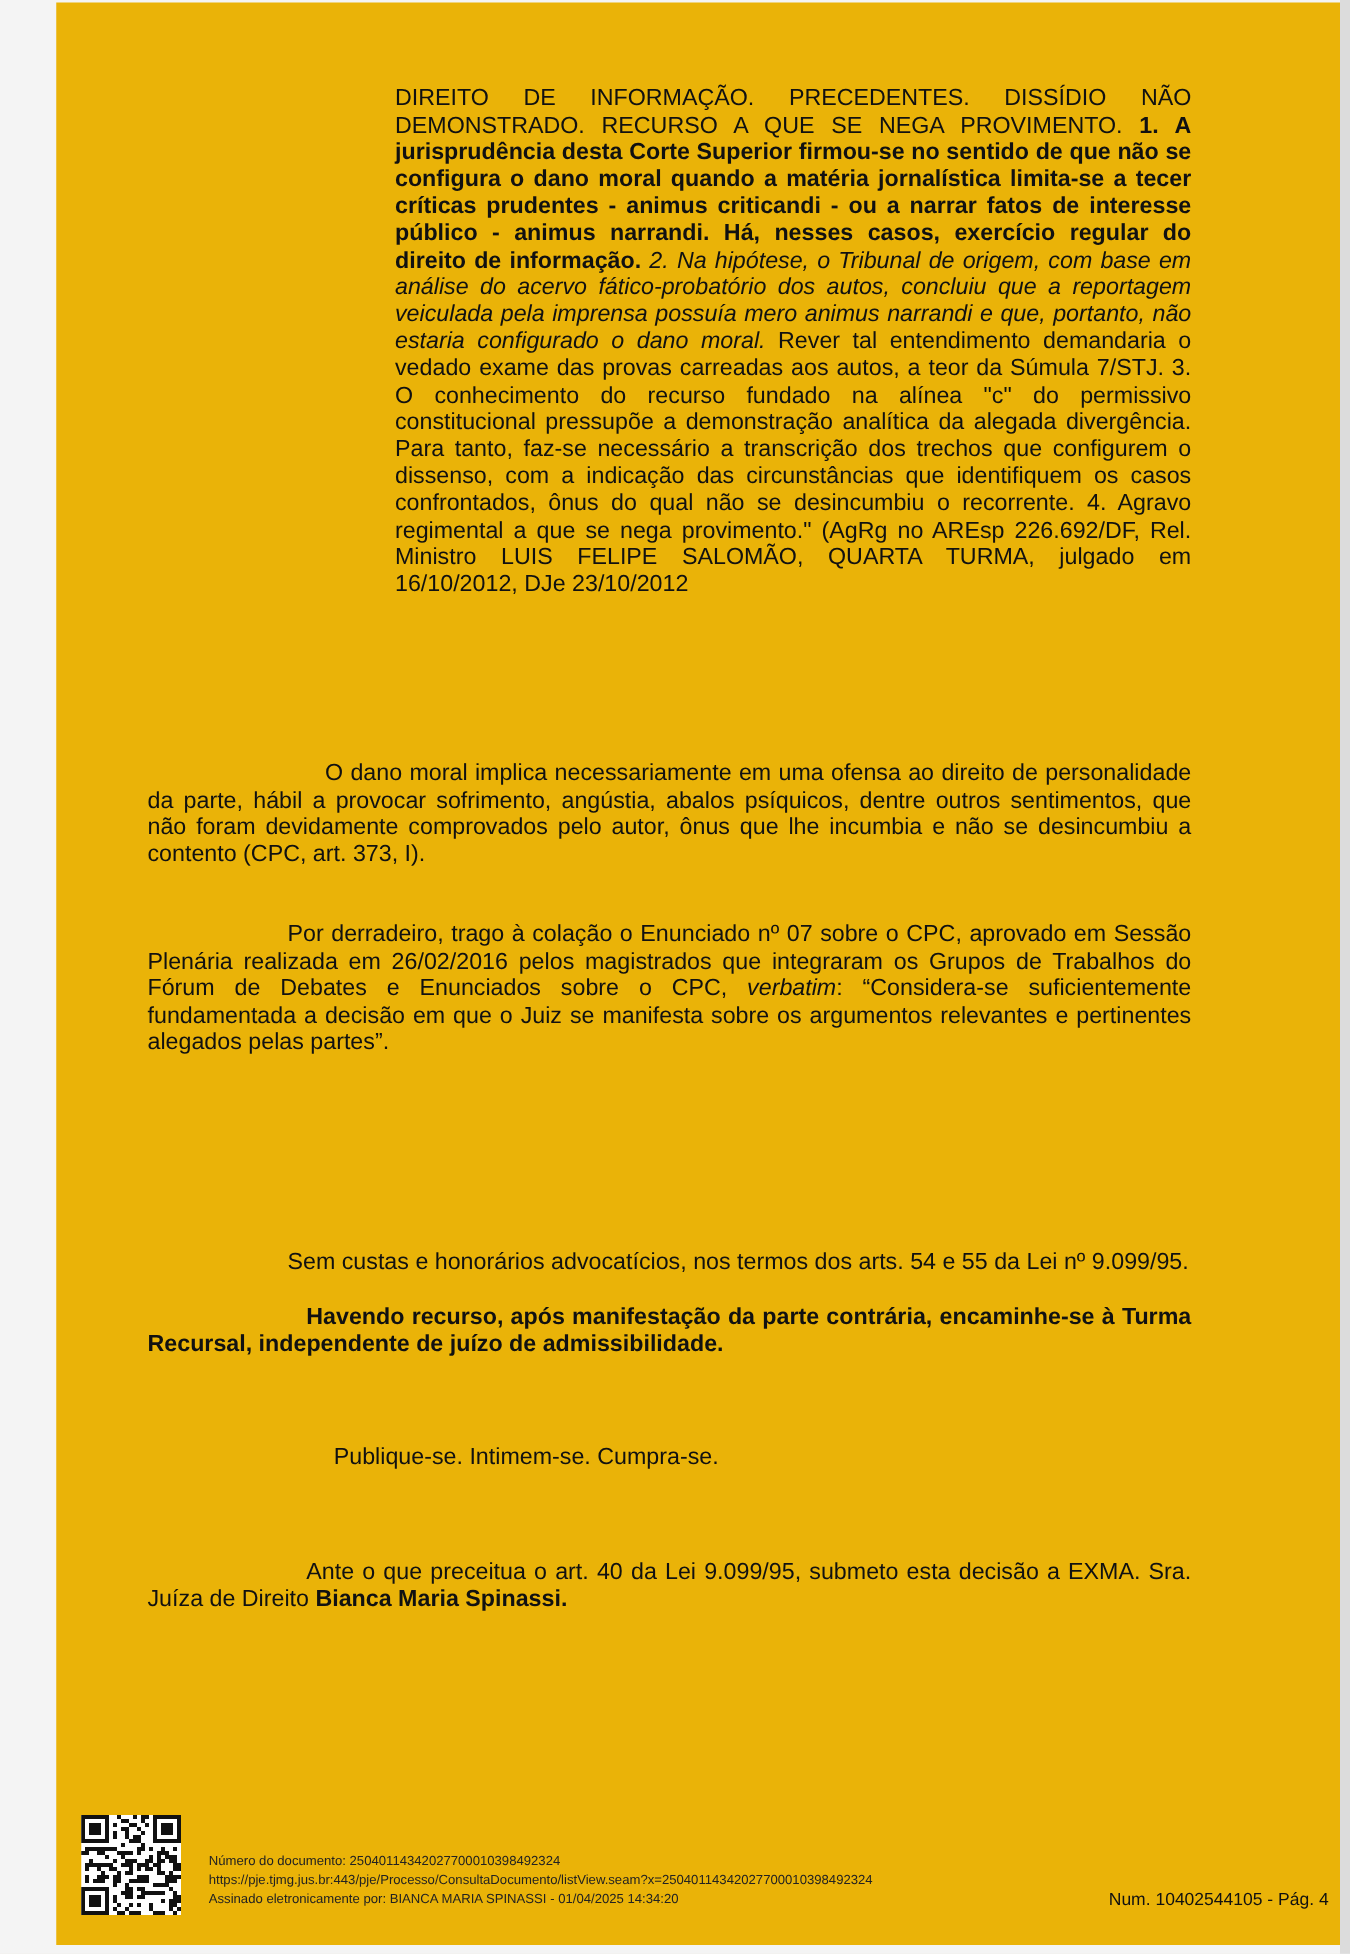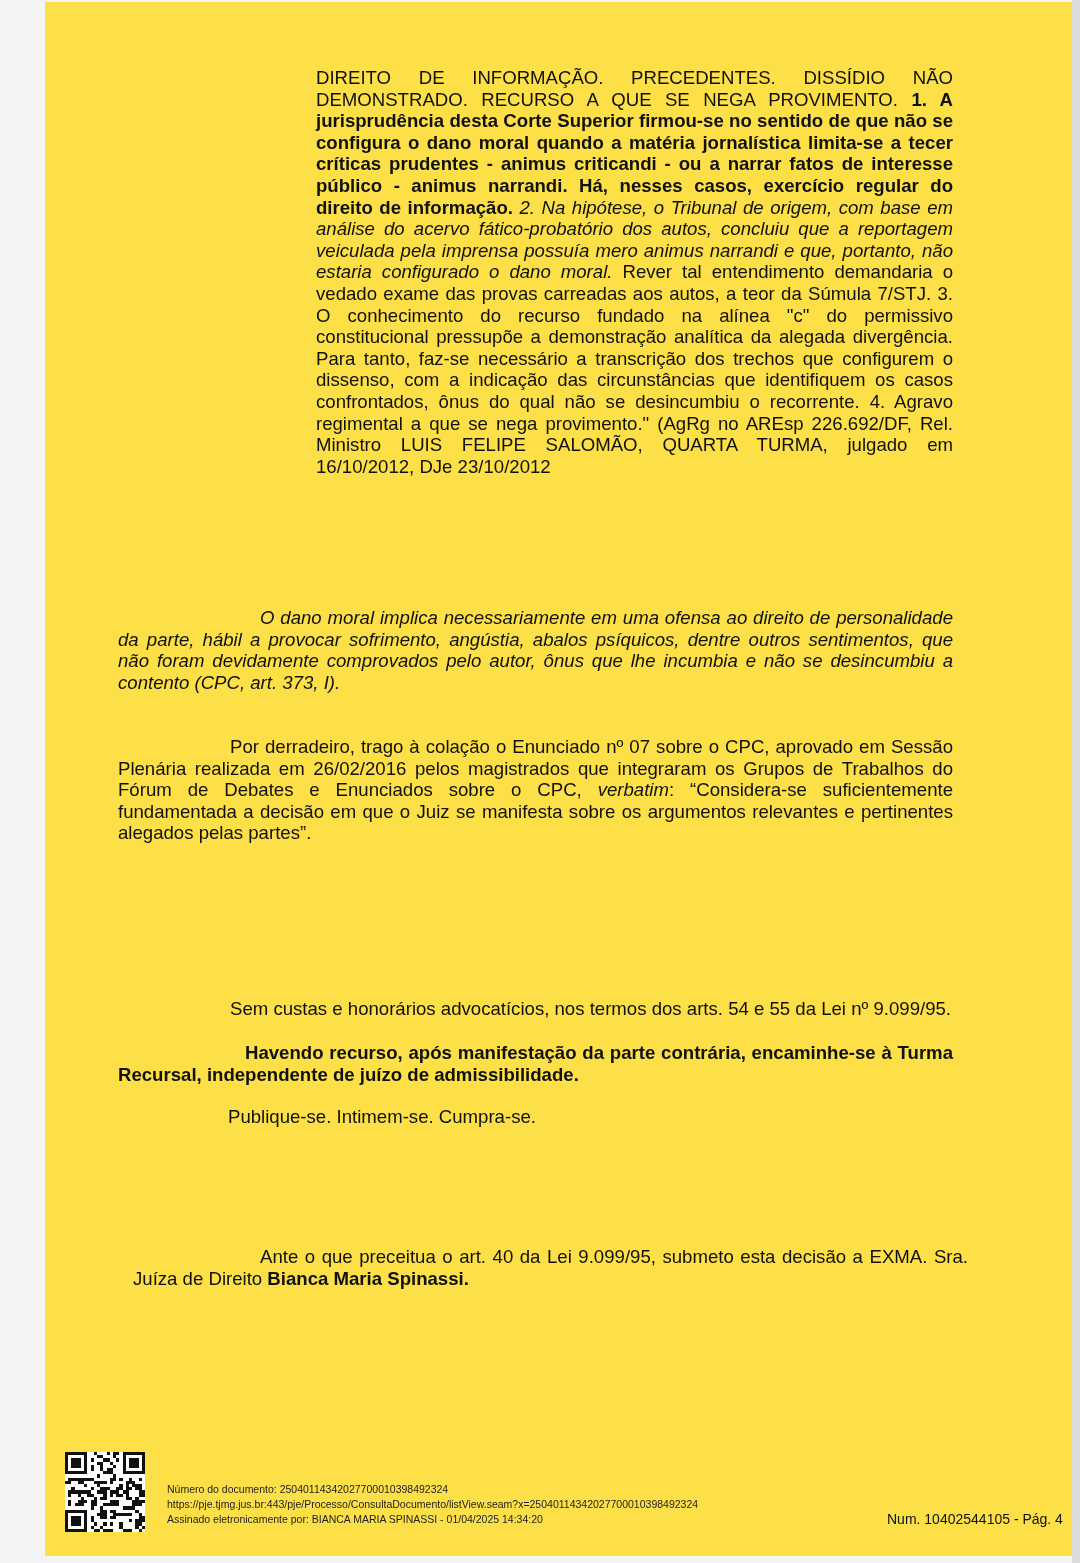--- a/index.html
+++ b/index.html
@@ -20,21 +20,21 @@
     left: 0; top: 0;
     width: 1080px; height: 1563px;
     background: #f4f4f4;
   }
   .page {
     position: absolute;
     left: 45px;
     top: 2px;
     width: 1027px;
     height: 1554px;
-    background: #fde047;
+    background: #eab308;
   }
   .scrollbar {
     position: absolute;
     left: 1072px;
     top: 0;
     width: 8px;
     height: 1563px;
     background: #dcdcdc;
   }
   .quote {
@@ -51,21 +51,21 @@
   .quote i { font-style: italic; }
   .para {
     position: absolute;
     left: 73px;    
     width: 835px;
     font-size: 18.6px;
     line-height: 21.6px;
     text-align: justify;
     margin: 0;
   }
-  .indent-142 { text-indent: 142px; font-style: italic; }
+  .indent-142 { text-indent: 142px; }
   .indent-112 { text-indent: 112px; }
   .indent-113 { text-indent: 113px; }
   .indent-127 { text-indent: 127px; }
   .short {
     position: absolute;
     left: 183px; 
     font-size: 18.6px;
     line-height: 21.6px;
     margin: 0;
   }
@@ -104,23 +104,23 @@
     <p class="para indent-142" style="top:605px;">O dano moral implica necessariamente em uma ofensa ao direito de personalidade da parte, hábil a provocar sofrimento, angústia, abalos psíquicos, dentre outros sentimentos, que não foram devidamente comprovados pelo autor, ônus que lhe incumbia e não se desincumbiu a contento (CPC, art. 373, I).</p>
 
     <p class="para indent-112" style="top:734px;"><span>Por derradeiro, trago à colação o Enunciado nº 07 sobre o CPC, aprovado em Sessão Plenária realizada em 26/02/2016 pelos magistrados que integraram os Grupos de Trabalhos do Fórum de Debates e Enunciados sobre o CPC, </span><i>verbatim</i><span>: “Considera-se suficientemente fundamentada a decisão em que o Juiz se manifesta sobre os argumentos relevantes e pertinentes alegados pelas partes”.</span></p>
 
 
     <p class="para indent-112" style="top:996px;">Sem custas e honorários advocatícios, nos termos dos arts. 54 e 55 da Lei nº 9.099/95.</p>
 
     <p class="para indent-127" style="top:1040px;font-weight:bold;">Havendo recurso, após manifestação da parte contrária, encaminhe-se à Turma Recursal, independente de juízo de admissibilidade.</p>
 
 
-    <p class="short" style="top:1104px;">Publique-se. Intimem-se. Cumpra-se.</p>
-
-    <p class="para indent-127" style="top:1244px;margin-left:15px;"><span>Ante o que preceitua o art. 40 da Lei 9.099/95, submeto esta decisão a EXMA. Sra. Juíza de Direito </span><b>Bianca Maria Spinassi.</b></p>
+    <p class="short" style="top:1152px;margin-left:39px;">Publique-se. Intimem-se. Cumpra-se.</p>
+
+    <p class="para indent-127" style="top:1244px;"><span>Ante o que preceitua o art. 40 da Lei 9.099/95, submeto esta decisão a EXMA. Sra. Juíza de Direito </span><b>Bianca Maria Spinassi.</b></p>
 
     <svg class="qr" viewBox="0 0 25 25" shape-rendering="crispEdges">
       <rect x="0" y="0" width="25" height="25" fill="#fff"></rect>
 
       <g fill="#111">
         <rect x="0" y="0" width="7" height="7"></rect>
           <rect x="1" y="1" width="5" height="5" fill="#fff"></rect>
           <rect x="2" y="2" width="3" height="3"></rect>
         <rect x="18" y="0" width="7" height="7"></rect>
           <rect x="19" y="1" width="5" height="5" fill="#fff"></rect>

